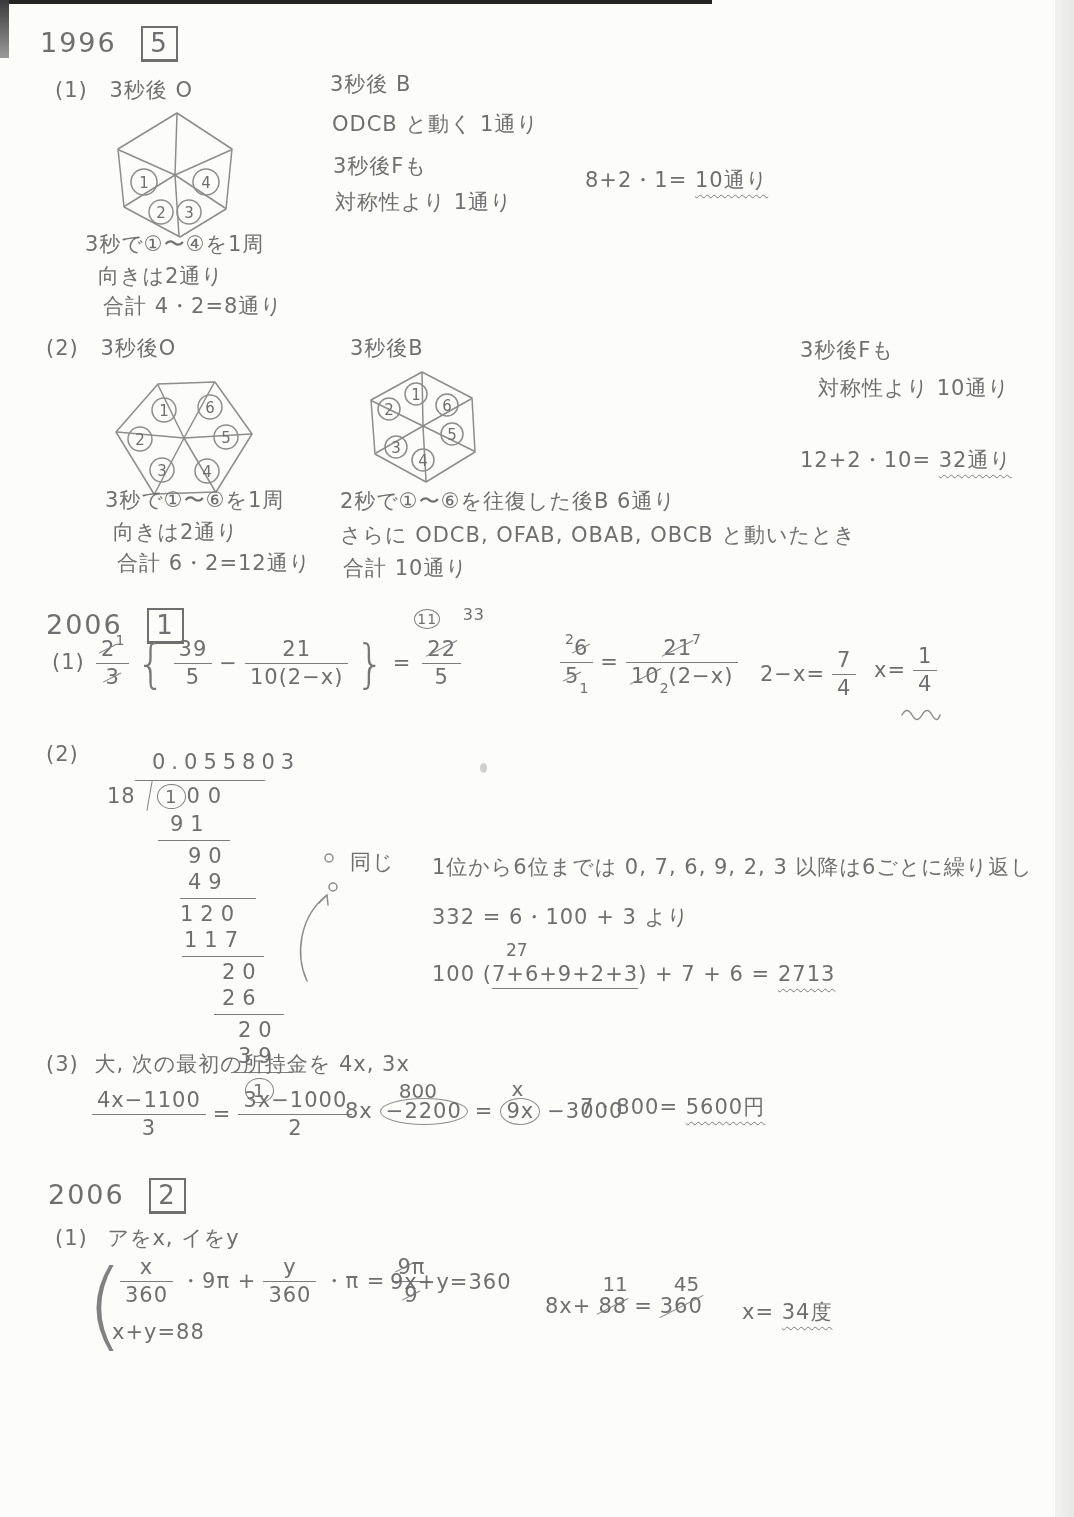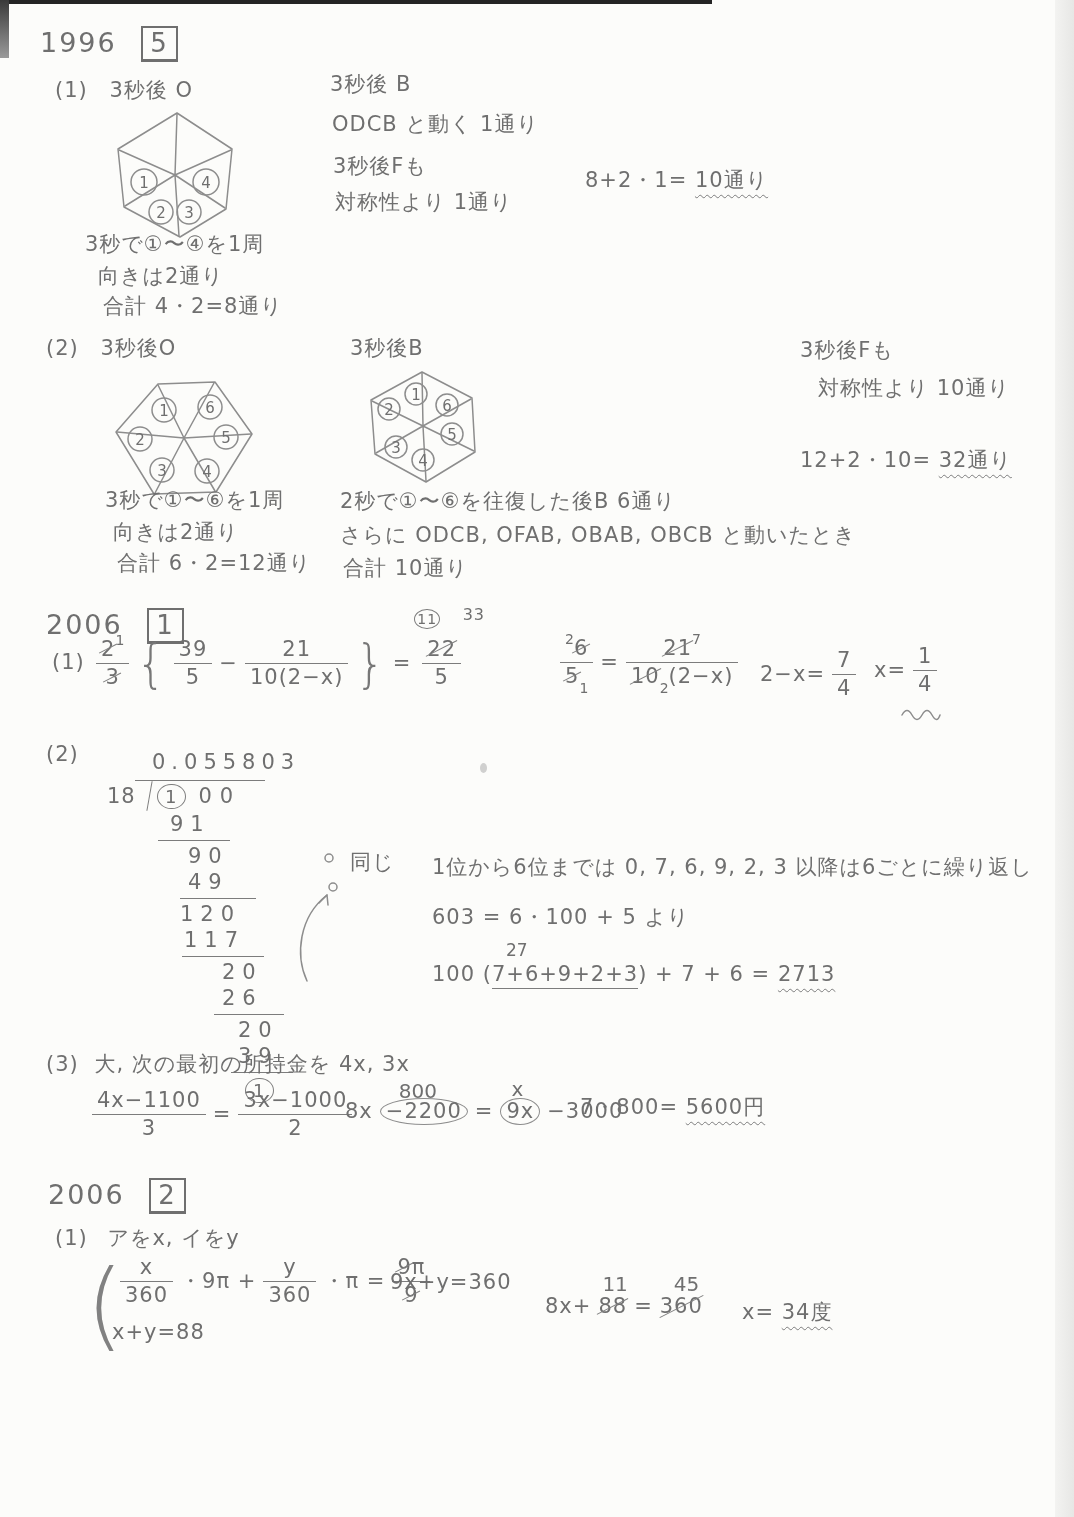--- a/index.html
+++ b/index.html
@@ -206,21 +206,21 @@
 </svg>
 
 <div class="abs hw" style="left:46px;top:742px">(2)</div>
 
 <div class="abs" style="left:95px;top:748px;width:300px;height:330px">
   <div class="abs hw" style="left:57px;top:2px;letter-spacing:6px">0.055803</div>
   <div class="line" style="left:40px;top:32px;width:130px"></div>
   <div class="abs hw" style="left:12px;top:36px">18</div>
   <div class="vline" style="left:54px;top:33px;height:30px;transform:rotate(10deg)"></div>
   <div class="abs hw" style="left:62px;top:36px">
-    <span class="circ" style="font-size:18px">1</span><span style="letter-spacing:8px;margin-left:13px">00</span>
+    <span class="circ" style="font-size:18px">1</span><span style="letter-spacing:8px;margin-left:1px">00</span>
   </div>
 
   <div class="abs hw" style="left:75px;top:64px;letter-spacing:7px">91</div>
   <div class="line" style="left:63px;top:92px;width:72px"></div>
   <div class="abs hw" style="left:93px;top:96px;letter-spacing:7px">90</div>
   <div class="abs hw" style="left:93px;top:122px;letter-spacing:7px">49</div>
   <div class="line" style="left:85px;top:150px;width:76px"></div>
   <div class="abs hw" style="left:85px;top:154px;letter-spacing:7px">120</div>
   <div class="abs hw" style="left:89px;top:180px;letter-spacing:7px">117</div>
   <div class="line" style="left:87px;top:208px;width:82px"></div>
@@ -237,21 +237,21 @@
 
 <svg class="abs" style="left:293px;top:843px" width="95" height="150">
   <circle class="stk" cx="36" cy="15" r="4"></circle>
   <circle class="stk" cx="40" cy="44" r="4"></circle>
   <path class="stk" d="M14,138 C2,112 6,74 34,52"></path>
   <path class="stk" d="M26,60 L34,52 L35,62"></path>
 </svg>
 <div class="abs hw" style="left:350px;top:850px">同じ</div>
 
 <div class="abs hw" style="left:432px;top:855px">1位から6位までは 0, 7, 6, 9, 2, 3  以降は6ごとに繰り返し</div>
-<div class="abs hw" style="left:432px;top:905px">603 = 6・100 + 5 より</div>
+<div class="abs hw" style="left:432px;top:905px">332 = 6・100 + 3 より</div>
 <div class="abs" style="left:506px;top:940px;font-size:17px">27</div>
 <div class="abs hw" style="left:432px;top:962px">
   <span>100 (</span><span class="ulined">7+6+9+2+3</span><span>) + 7 + 6 = </span><span class="wavy">2713</span>
 </div>
 
 <div class="abs hw" style="left:46px;top:1052px">
   <span>(3)</span>
   <span style="margin-left:8px">大, 次の最初の所持金を 4x, 3x</span>
 </div>
 

